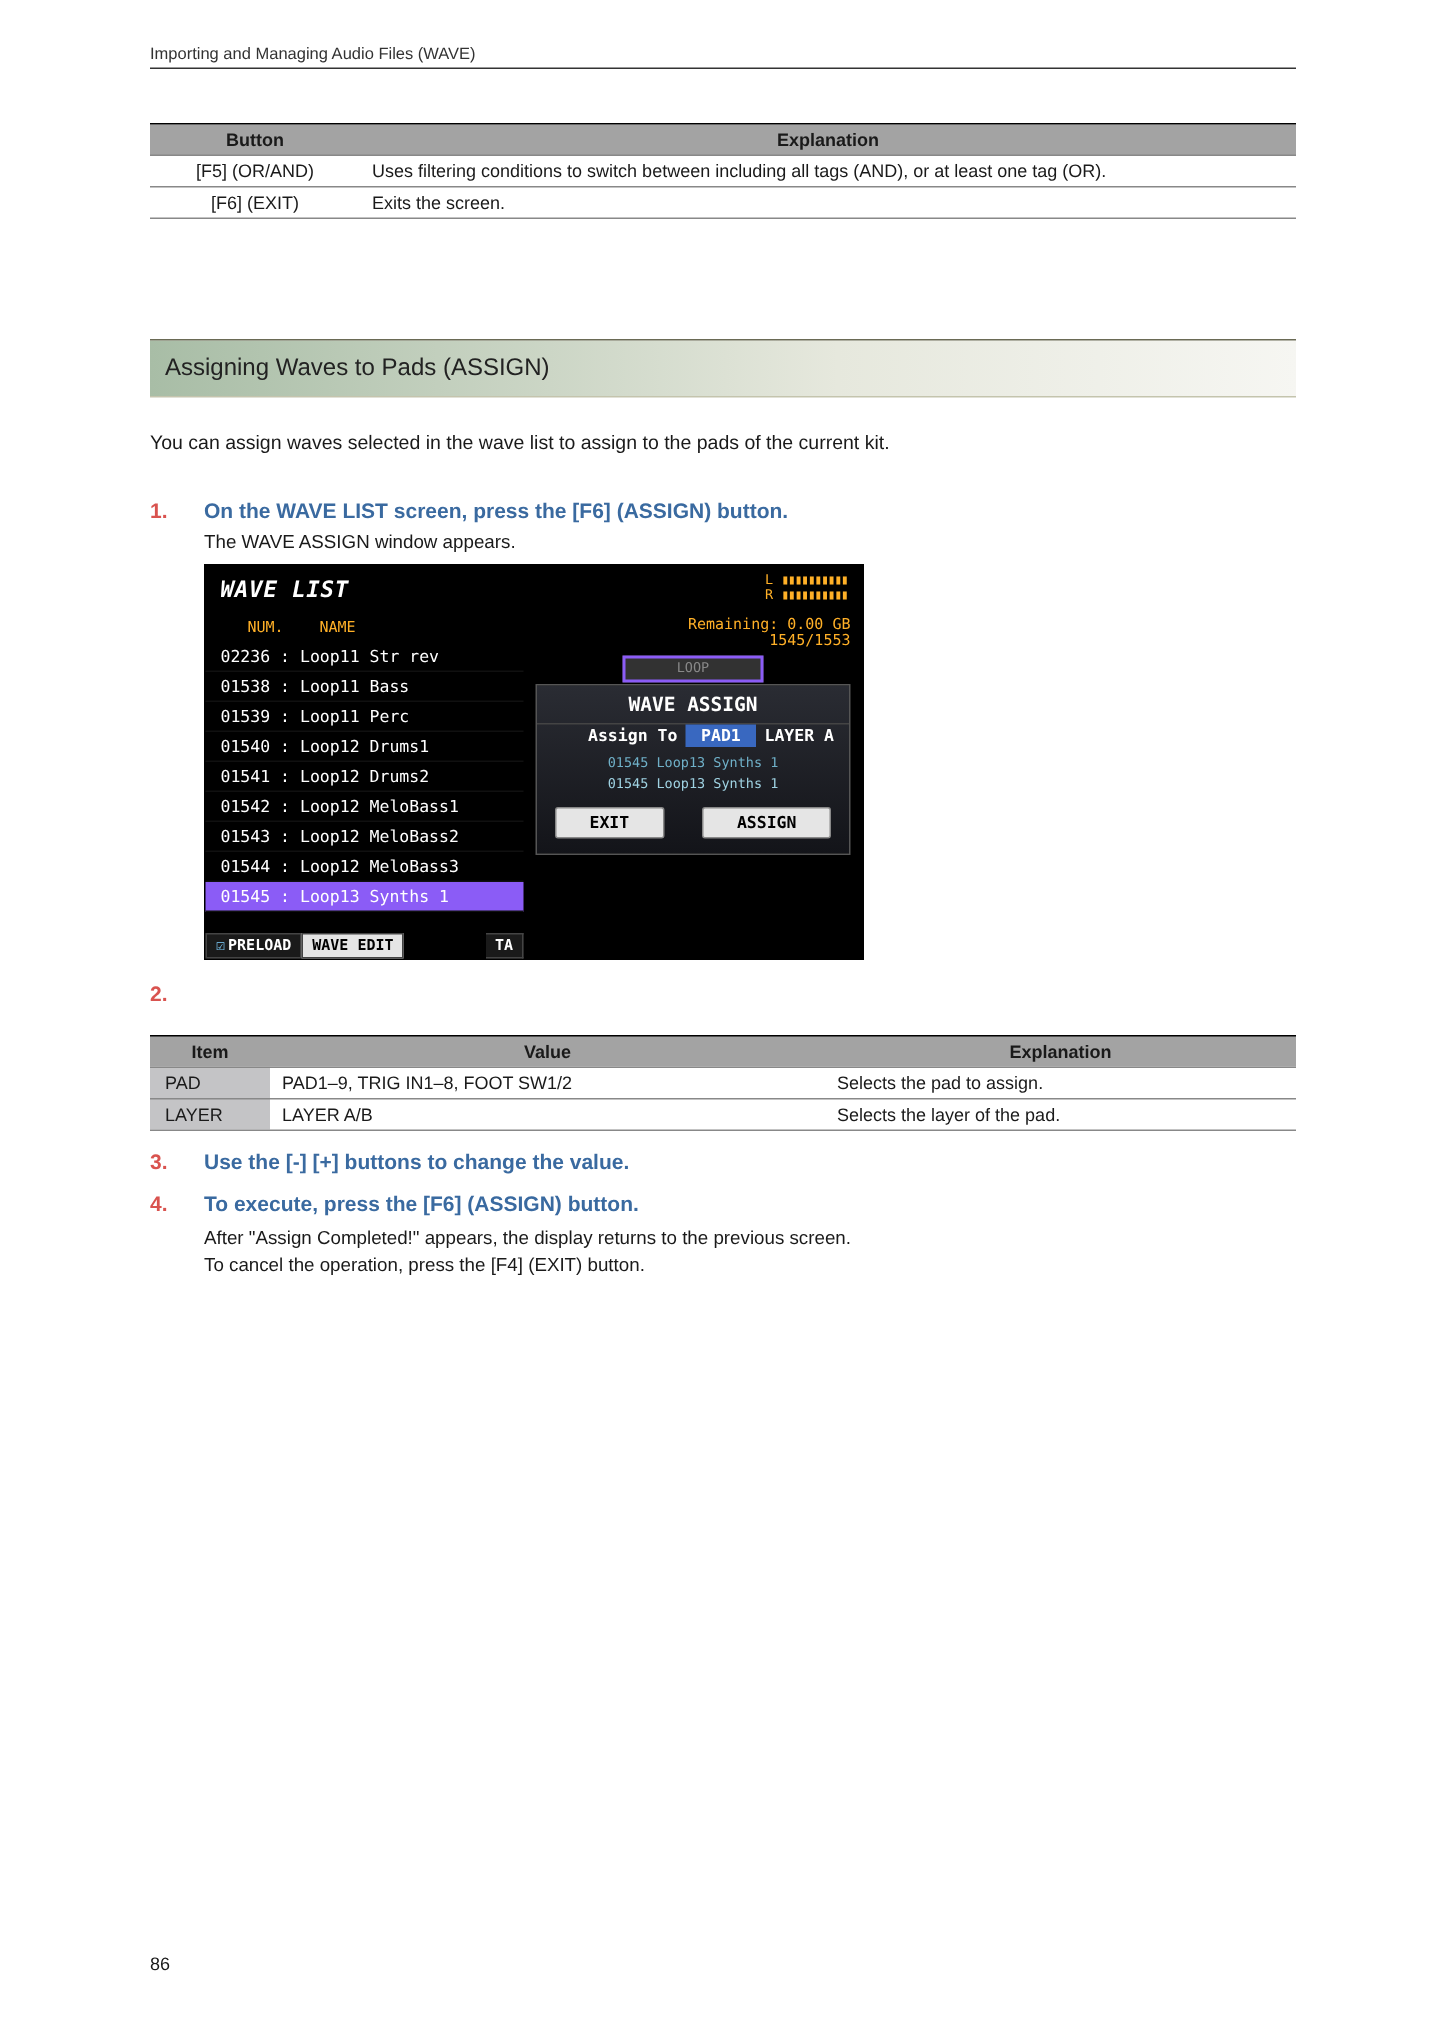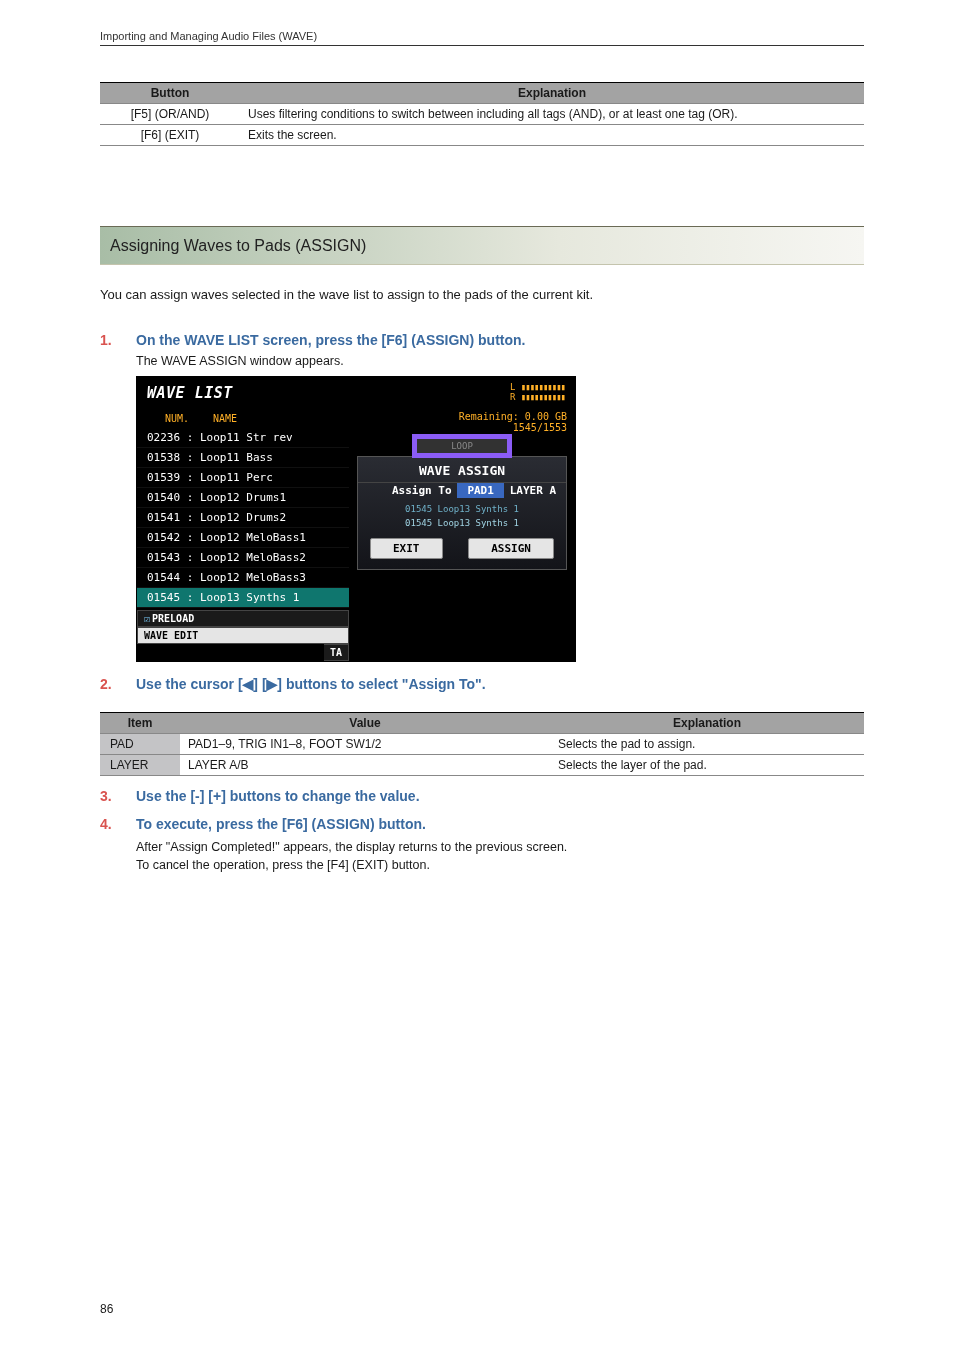--- a/index.html
+++ b/index.html
@@ -85,43 +85,42 @@
   }
   .ss-col-heads { display:flex; color:#ffb027; font-size:10px; padding: 2px 0 4px 28px;}
   .ss-col-heads span:first-child { width:48px;}
   .ss-row {
     font-size:11px;
     padding:3px 4px 3px 10px;
     border-bottom: 1px solid #101010;
     white-space:nowrap;
   }
   .ss-row.sel {
-    background:#0f766e;
+    background:#8b5cf6;
   }
   .ss-left-footer {
     display:flex;
-    margin-top:2px;
-    flex-direction:column;
+    margin-top:14px;
   }
   .ss-tab {
     font-size:10px; font-weight:bold; padding:2px 6px;
     background:#1a1a1a; color:#fff; border:1px solid #444;
   }
   .ss-tab.chk::before { content:"☑"; color:#7fd0ff; margin-right:2px; font-size:10px;}
   .ss-tab.active { background:#e5e5e5; color:#000;}
   .ss-tab.tag { border-left:none;}
   .ss-right {
     flex:1;
     position:relative;
     padding:4px 8px 6px 8px;
   }
   .ss-remain { color:#ffb027; font-size:10px; text-align:right; line-height:1.1; margin-bottom:4px;}
   .ss-loop { text-align:center; margin-bottom:4px;}
   .ss-loop span {
-    font-size:9px; background:#323232; padding:2px 34px; border:5px solid #8b5cf6;
+    font-size:9px; background:#323232; padding:2px 34px; border:2px solid #8b5cf6;
     color:#888;
     text-align:right;
   }
   .ss-panel {
     background: linear-gradient(#2a2c33,#131419);
     border:1px solid #555;
     padding:0;
   }
   .ss-panel-title {
     text-align:center; font-weight:bold; font-size:13px; padding:6px 0 4px 0;
@@ -235,21 +234,20 @@
           <div class="ss-btn">EXIT</div>
           <div class="ss-btn">ASSIGN</div>
         </div>
       </div>
     </div>
   </div>
 </div>
 
 <div class="step-row">
   <div class="step-num">2.</div>
-  <div class="step-text">Use the cursor [◀] [▶] buttons to select "Assign To".</div>
 </div>
 
 <div style="height:14px"></div>
 
 <table class="plain params">
   <thead>
       <tr>
     <th class="i">Item</th>
     <th class="v">Value</th>
     <th class="e">Explanation</th>

